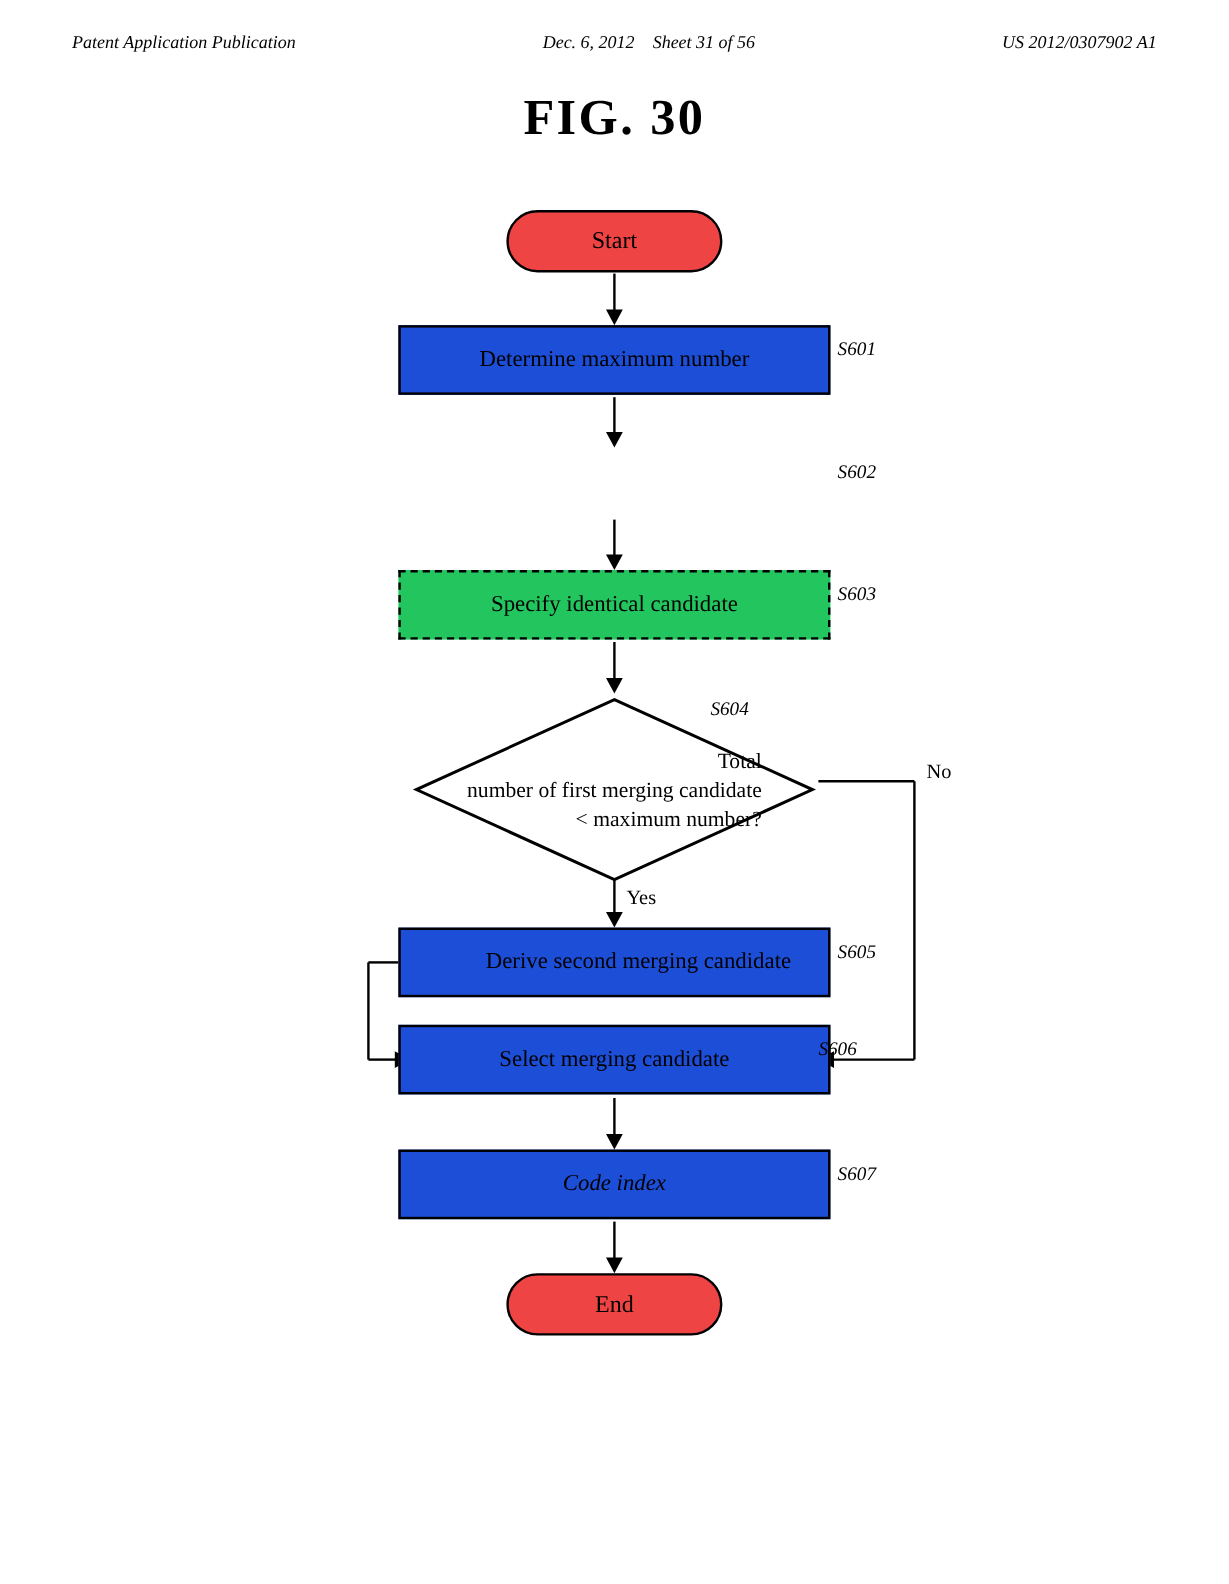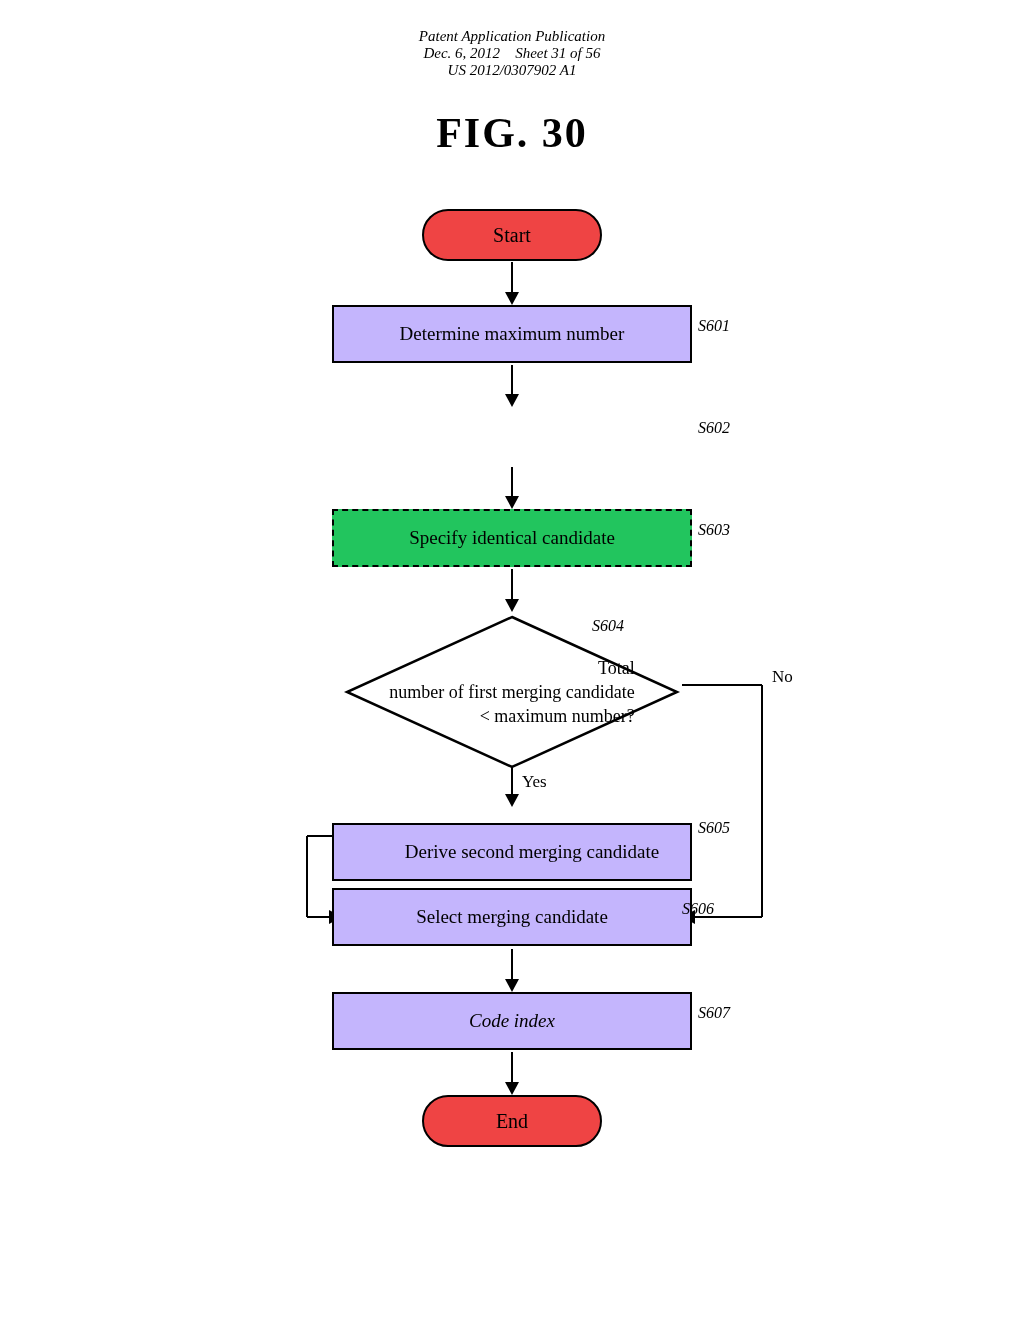--- a/index.html
+++ b/index.html
@@ -12,21 +12,20 @@
       overflow: hidden;
     }
 
     
     .header {
       display: flex;
       justify-content: space-between;
       align-items: center;
       padding: 28px 60px 10px 60px;
       font-size: 15px;
-      flex-direction: column;
     }
 
     .header-left { font-style: italic; }
     .header-center { font-style: italic; }
     .header-right { font-style: italic; }
 
     
     .fig-title {
       text-align: center;
       font-size: 42px;
@@ -61,21 +60,21 @@
       background: #ef4444;
       width: 180px;
       height: 52px;
       font-size: 20px;
       font-weight: normal;
     }
 
     
     .process {
       border: 2.5px solid #000;
-      background: #c4b5fd;
+      background: #1d4ed8;
       width: 360px;
       height: 58px;
       font-size: 19px;
     }
 
     
     .process-dashed {
       border: 2.5px dashed #000;
       background: #22c55e;
       width: 360px;
@@ -194,21 +193,21 @@
       <polygon points="170,5 335,80 170,155 5,80" fill="white" stroke="black" stroke-width="2.5"></polygon>
     </svg>
     <div class="diamond-text">
       <span style="font-size:18px; line-height:1.35;text-align:right;">Total<br>number of first merging candidate<br>&lt; maximum number?</span>
     </div>
   </div>
   <div class="step-label" style="left: 430px; top: 430px;">
     <span>S604</span>
   </div>
 
-  <div class="shape process" style="left: 170px; top: 636px; padding-left: 40px;">
+  <div class="shape process" style="left: 170px; top: 620px; padding-left: 40px;">
     <span>Derive second merging candidate</span>
   </div>
   <div class="step-label" style="left: 536px; top: 632px;">
     <span>S605</span>
   </div>
 
   <div class="shape process" style="left: 170px; top: 701px;">
     <span>Select merging candidate</span>
   </div>
   <div class="step-label" style="left: 520px; top: 713px;">

